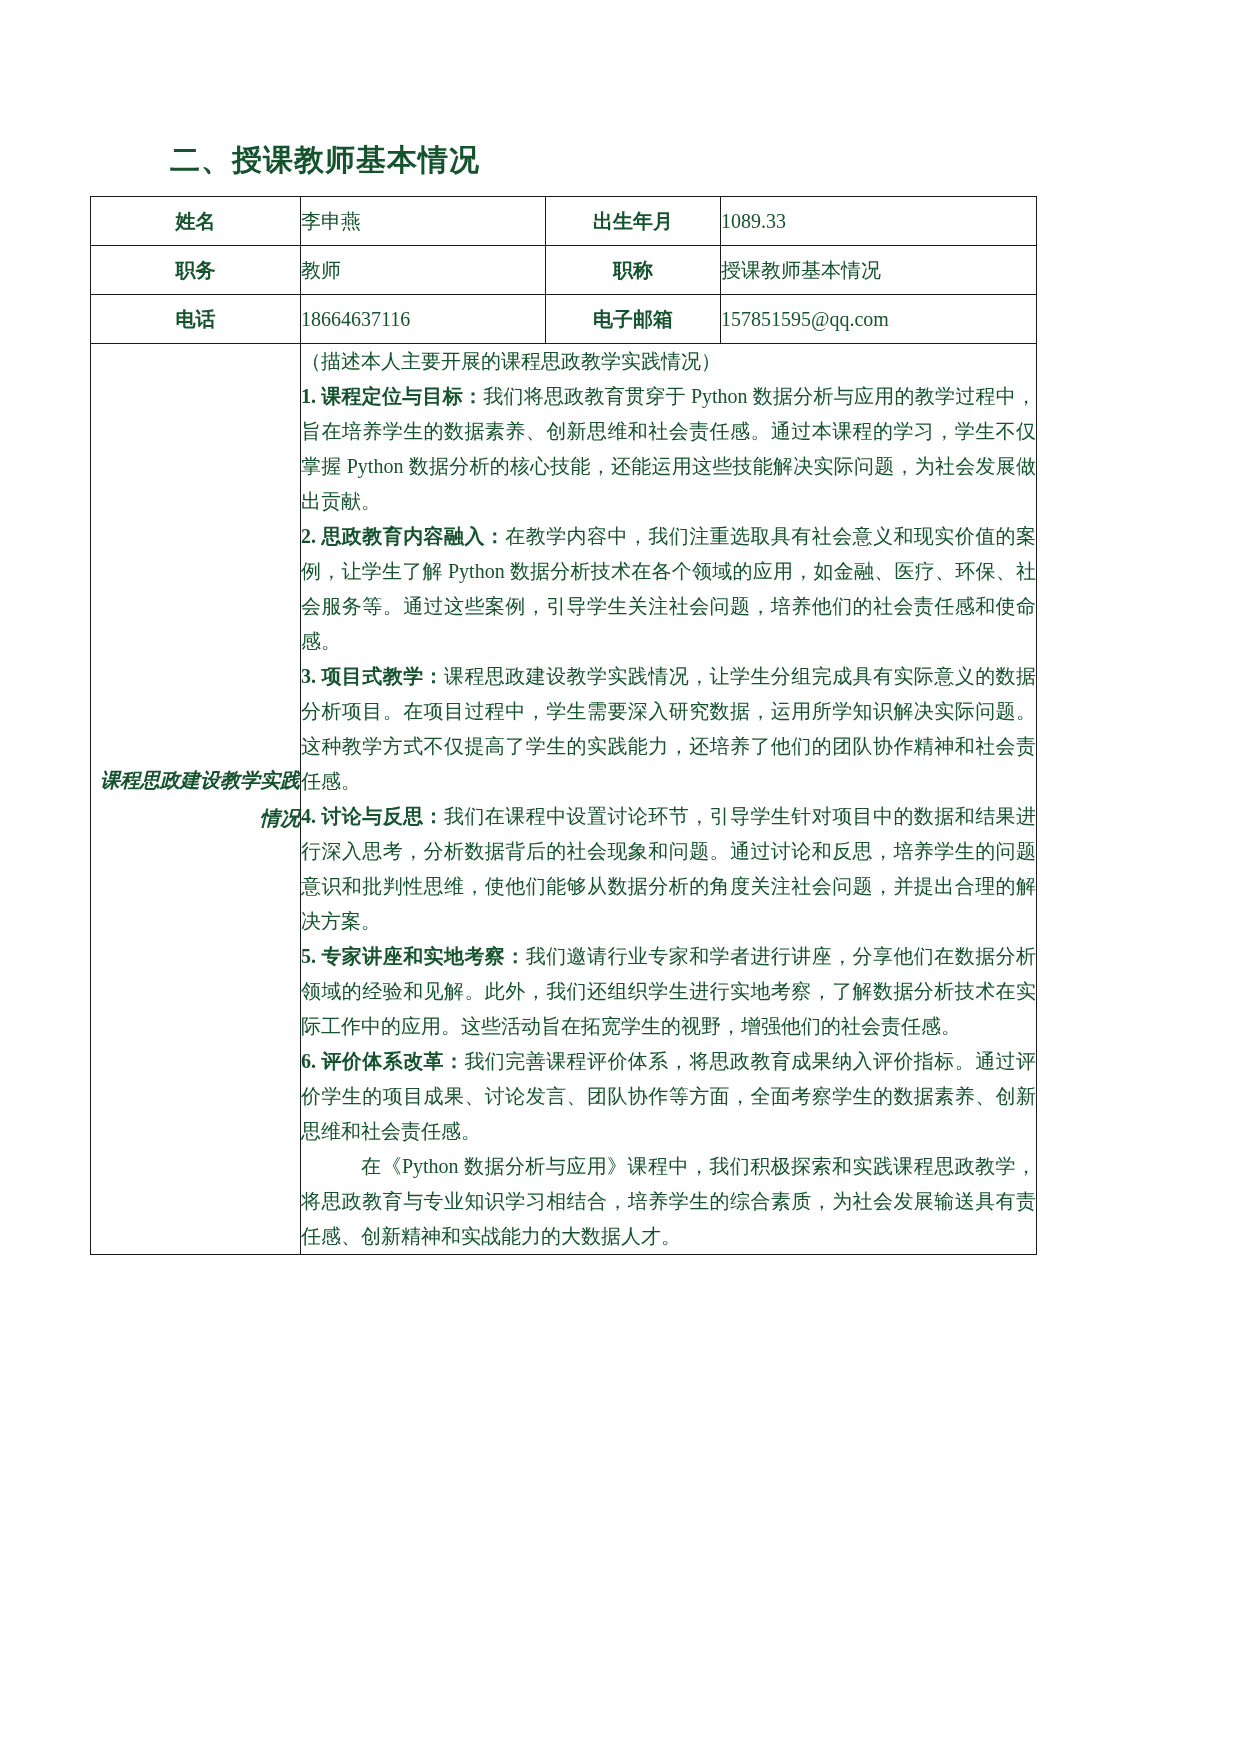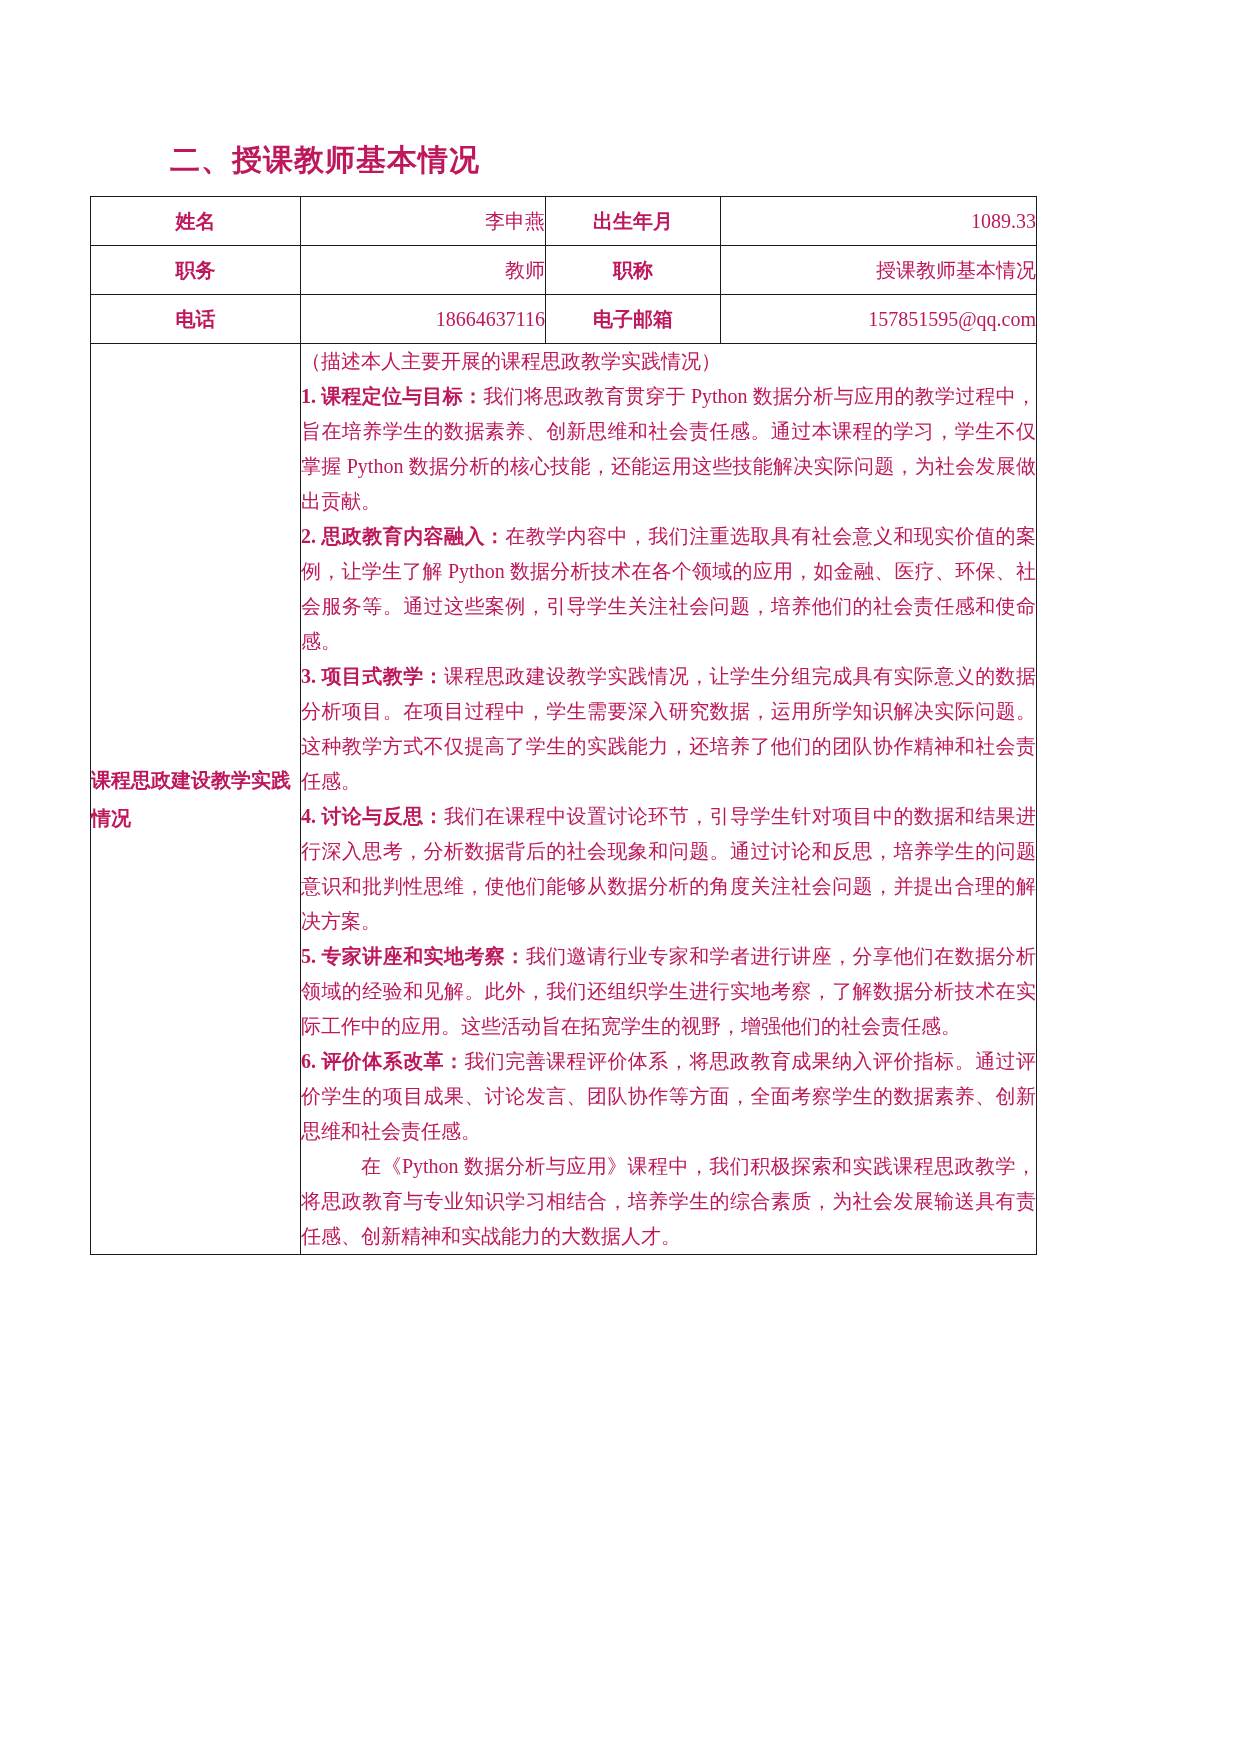--- a/index.html
+++ b/index.html
@@ -6,21 +6,21 @@
     margin: 0;
     padding: 0;
     background: #ffffff;
   }
   .page {
     position: relative;
     width: 1240px;
     height: 1323px;
     background: #ffffff;
     font-family: "Liberation Serif", "DejaVu Serif", serif;
-    color: #be185d;
+    color: #14532d;
     overflow: hidden;
   }
   .doc-title {
     position: absolute;
     left: 170px;
     top: 140px;
     font-size: 30px;
     font-weight: bold;
     font-family: "Liberation Sans", "DejaVu Sans", sans-serif;
     letter-spacing: 1px;
@@ -38,30 +38,31 @@
     font-size: 20px;
     vertical-align: middle;
     padding: 0;
   }
   td.hdr-cell {
     text-align: center;
     font-weight: bold;
     height: 48px;
   }
   td.val-cell {
-    text-align: right;
+    text-align: left;
     height: 48px;
   }
   td.practice-label-cell {
-    text-align: left;
+    text-align: right;
     font-weight: bold;
     vertical-align: middle;
     padding: 0 12px;
     line-height: 1.9;
     font-size: 21px;
+    font-style: italic;
   }
   td.practice-content-cell {
     vertical-align: top;
     padding: 8px 16px 10px 16px;
   }
   .practice-content p {
     margin: 0;
     font-size: 20px;
     line-height: 35px;
     text-align: justify;

